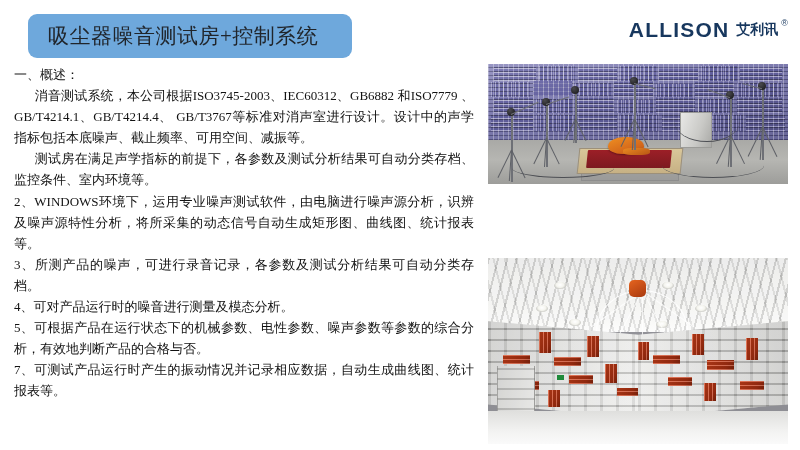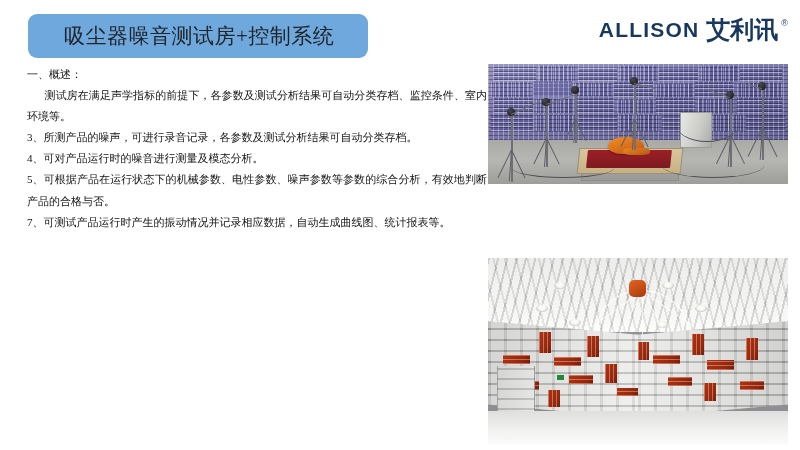--- a/index.html
+++ b/index.html
@@ -7,52 +7,52 @@
     width:800px;height:450px;overflow:hidden;background:#ffffff;
     font-family:"Liberation Serif","DejaVu Serif",serif;
     position:relative;
   }
   .slide{position:absolute;left:0;top:0;width:800px;height:450px;background:#fff;}
 
   
   .title-box{
     position:absolute;left:28px;top:14px;width:324px;height:44px;
     background:#6ea8dc;border-radius:9px;
-    display:flex;align-items:center;padding-left:16px;
+    display:flex;align-items:center;
   }
   .title-text{
     color:#20252b;font-size:21px;letter-spacing:.5px;
     padding-left:20px;white-space:nowrap;
     font-family:"Liberation Serif","DejaVu Serif",serif;
   }
 
   
   .logo{
     position:absolute;right:12px;top:18px;height:26px;
     display:flex;align-items:flex-start;
   }
   .logo-en{
     font-family:"Liberation Sans","DejaVu Sans",sans-serif;
     font-weight:bold;font-size:21px;color:#17375e;letter-spacing:1.2px;
     line-height:24px;
   }
   .logo-cn{
     font-family:"Liberation Serif","DejaVu Serif",serif;
-    font-weight:bold;font-size:24px;color:#17375e;letter-spacing:0px;
+    font-weight:bold;font-size:14px;color:#17375e;letter-spacing:0px;
     line-height:24px;margin-left:7px;
   }
   .logo-r{
     font-family:"Liberation Sans","DejaVu Sans",sans-serif;
     font-size:9px;color:#17375e;margin-left:3px;line-height:10px;
   }
 
   
   .body-text{
-    position:absolute;left:27px;top:64px;width:460px;
-    font-size:11px;line-height:21.1px;color:#121212;
+    position:absolute;left:14px;top:64px;width:460px;
+    font-size:13px;line-height:21.1px;color:#121212;
     text-align:justify;
   }
   .body-text p{margin:0;padding:0;}
   .indent{text-indent:1.6em;}
 
   
   .photo{
     position:absolute;overflow:hidden;background:#8e8e94;
   }
   #photo-top{left:488px;top:64px;width:300px;height:120px;}
@@ -220,21 +220,23 @@
   </div>
 
   <div class="logo">
     <span class="logo-en">ALLISON</span>
     <span class="logo-cn">艾利讯</span>
     <span class="logo-r">®</span>
   </div>
 
   <div class="body-text">
     <p>一、概述：</p>
+    <p class="indent">消音测试系统，本公司根据ISO3745-2003、IEC60312、GB6882  和ISO7779 、GB/T4214.1、GB/T4214.4、  GB/T3767等标准对消声室进行设计。设计中的声学指标包括本底噪声、截止频率、可用空间、减振等。</p>
     <p class="indent">测试房在满足声学指标的前提下，各参数及测试分析结果可自动分类存档、监控条件、室内环境等。</p>
+    <p>2、WINDOWS环境下，运用专业噪声测试软件，由电脑进行噪声源分析，识辨及噪声源特性分析，将所采集的动态信号自动生成矩形图、曲线图、统计报表等。</p>
     <p>3、所测产品的噪声，可进行录音记录，各参数及测试分析结果可自动分类存档。</p>
     <p>4、可对产品运行时的噪音进行测量及模态分析。</p>
     <p>5、可根据产品在运行状态下的机械参数、电性参数、噪声参数等参数的综合分析，有效地判断产品的合格与否。</p>
     <p>7、可测试产品运行时产生的振动情况并记录相应数据，自动生成曲线图、统计报表等。</p>
   </div>
 
   <div class="photo" id="photo-top">
     <div class="pt-wall">
       <div class="blk" style="left:2%;top:4%;width:14%;height:18%;"></div>
       <div class="blkv" style="left:17%;top:2%;width:12%;height:20%;"></div>

